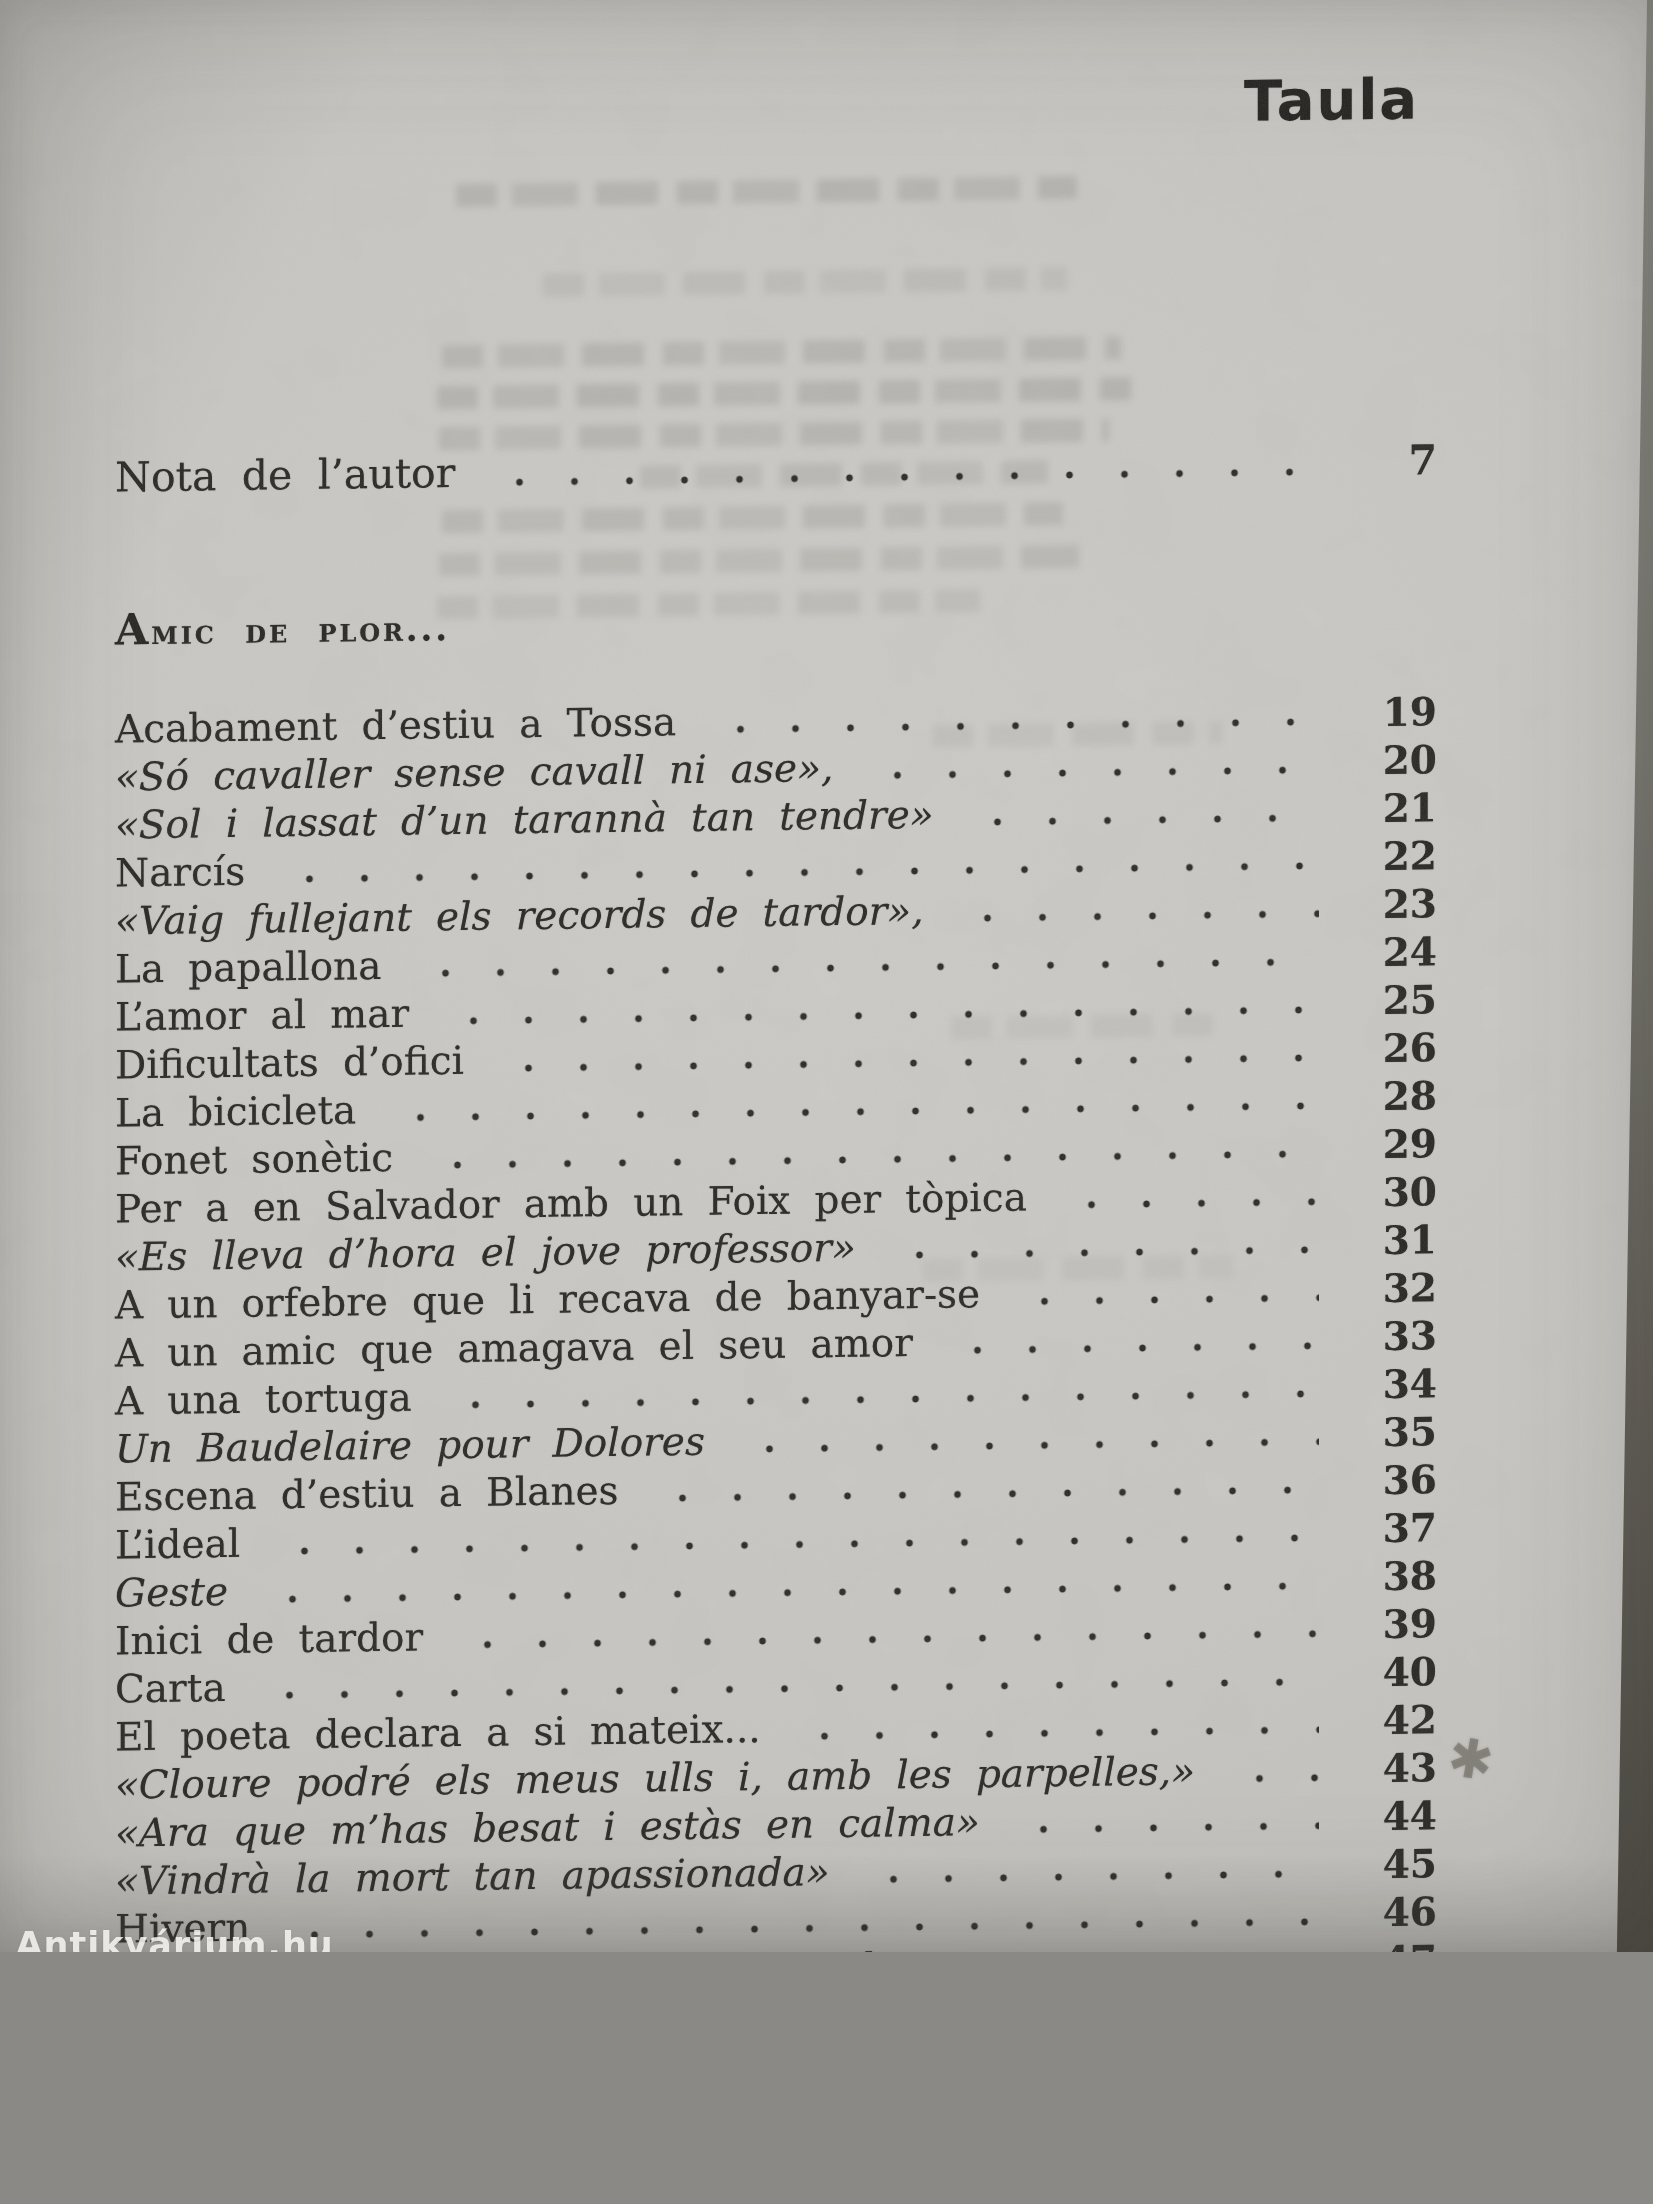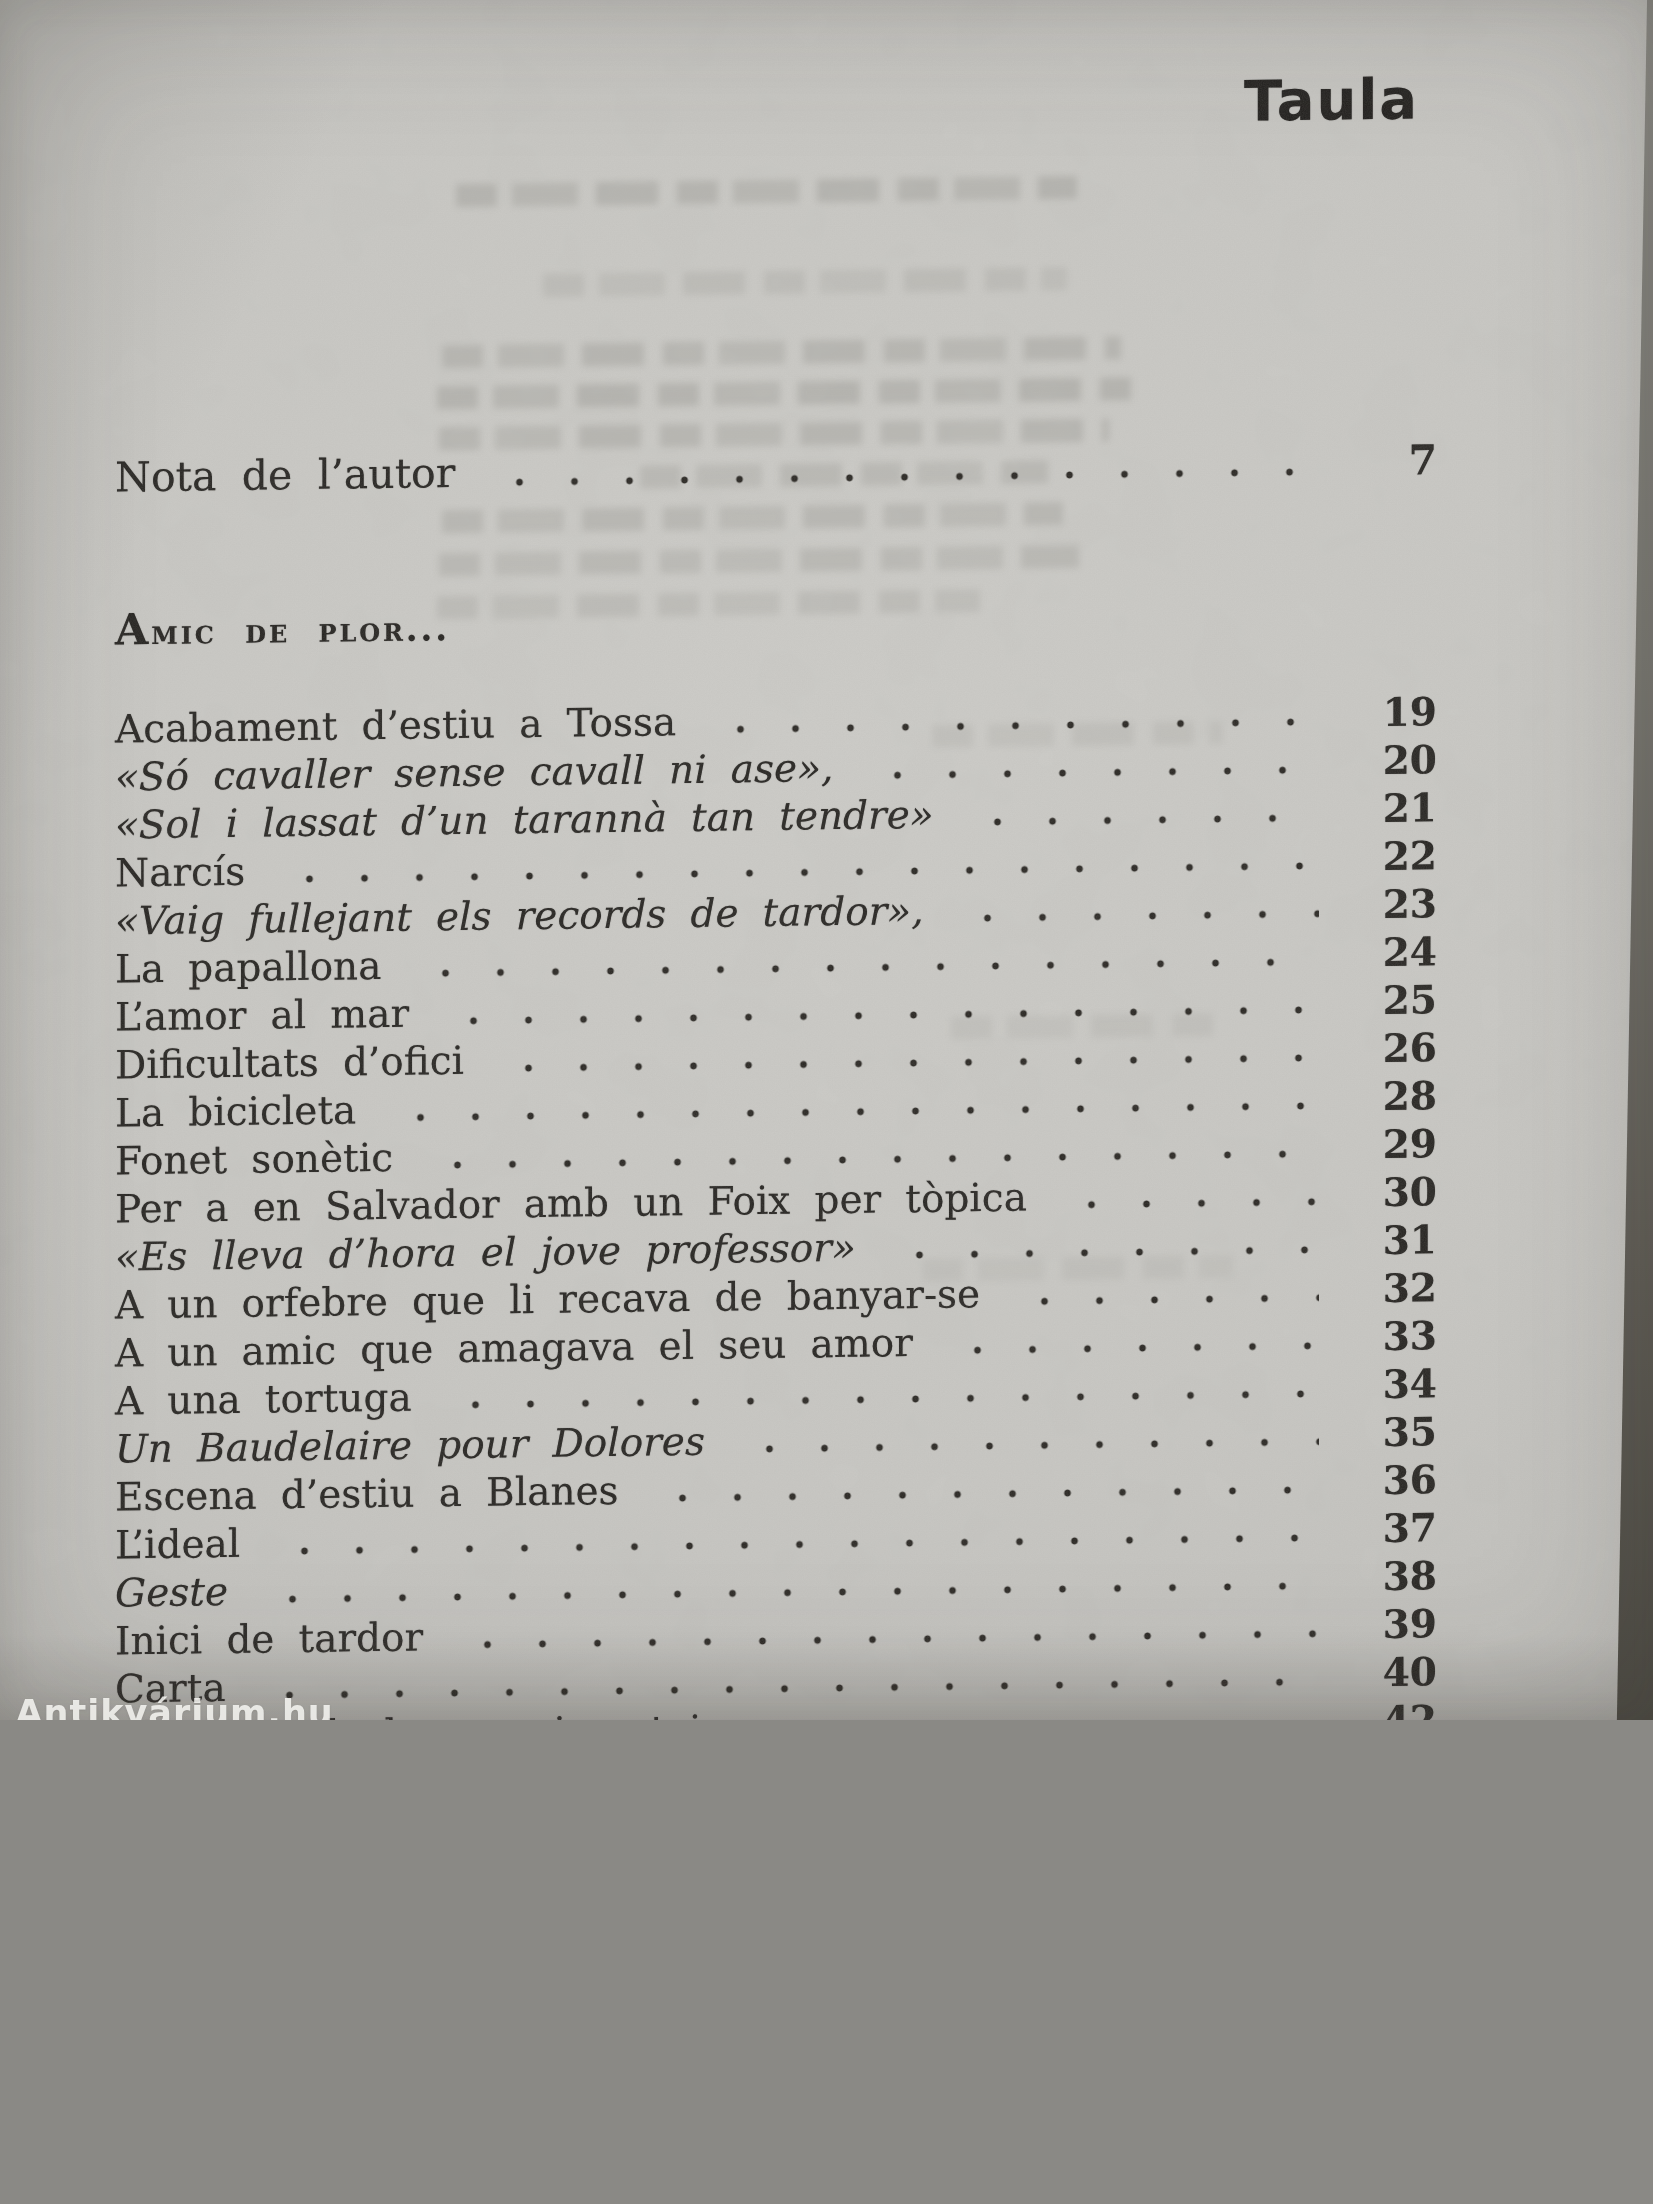--- a/index.html
+++ b/index.html
@@ -1,18 +1,18 @@
 <!DOCTYPE html>
 <html><head>
 <meta charset="utf-8">
 <style>
   html,body{margin:0;padding:0;background:#8a8985;}
   .page{
     position:relative;
-    width:1654px;height:1720px;
+    width:1654px;height:1952px;
     overflow:hidden;
     background:
       linear-gradient(to top, rgba(58,56,50,.18), rgba(58,56,50,0) 5%),
       linear-gradient(115deg, rgba(70,68,62,.14), rgba(70,68,62,0) 16%),
       radial-gradient(130% 100% at 48% 42%, #cecdc9 0%, #c9c8c4 45%, #bfbeba 76%, #aeada8 100%);
     font-family:"DejaVu Serif","Liberation Serif",serif;
     color:#23211e;
   }
   .page::after{ 
     content:"";position:absolute;inset:0;pointer-events:none;z-index:7;

